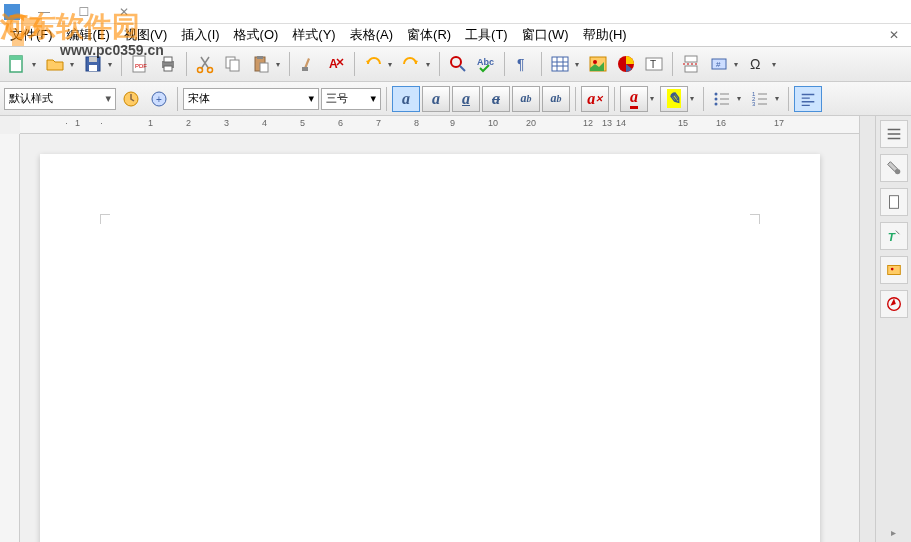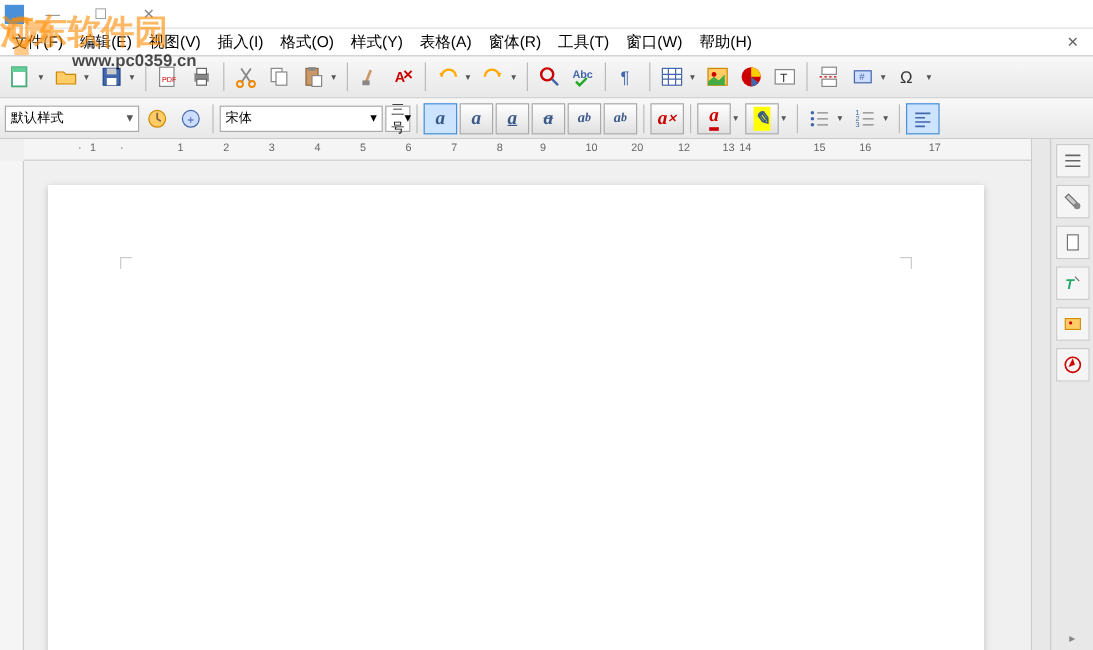--- a/index.html
+++ b/index.html
@@ -14,21 +14,21 @@
 .close-x { margin-left: auto; padding: 0 8px; color: #666; cursor: pointer; }
 .toolbar { height: 36px; background: linear-gradient(#f8f8f8,#e8e8e8); border-top: 1px solid #ccc; border-bottom: 1px solid #ccc; display: flex; align-items: center; padding: 0 4px; gap: 2px; }
 .tb-btn { width: 26px; height: 26px; display: flex; align-items: center; justify-content: center; border: 1px solid transparent; cursor: pointer; position: relative; }
 .tb-btn svg { width: 20px; height: 20px; }
 .tb-sep { width: 1px; height: 24px; background: #bbb; margin: 0 3px; }
 .tb-dd { width: 8px; font-size: 8px; color: #555; }
 .toolbar2 { height: 34px; background: linear-gradient(#f8f8f8,#e8e8e8); border-bottom: 1px solid #ccc; display: flex; align-items: center; padding: 0 4px; gap: 2px; }
 .style-combo { width: 112px; height: 22px; border: 1px solid #aaa; background: #fff; display: flex; align-items: center; padding: 0 4px; font-size: 11px; }
 .style-combo .dd { margin-left: auto; color: #555; }
 .font-combo { width: 136px; height: 22px; border: 1px solid #aaa; background: #fff; display: flex; align-items: center; padding: 0 4px; font-size: 11px; }
-.size-combo { width: 21px; height: 22px; border: 1px solid #aaa; background: #fff; display: flex; align-items: center; padding: 0 4px; font-size: 11px; }
+.size-combo { width: 60px; height: 22px; border: 1px solid #aaa; background: #fff; display: flex; align-items: center; padding: 0 4px; font-size: 11px; }
 .fmt-btn { width: 28px; height: 26px; border: 1px solid #aaa; background: linear-gradient(#fff,#e0e0e0); display: flex; align-items: center; justify-content: center; cursor: pointer; font-weight: bold; color: #3a5a8a; font-size: 16px; font-style: italic; font-family: Georgia, serif; }
 .fmt-btn.active { background: #cce4ff; border-color: #4a90d9; }
 .content-area { display: flex; height: calc(100% - 116px); }
 .main-edit { flex: 1; display: flex; flex-direction: column; background: #f0f0f0; position: relative; }
 .ruler-h { height: 18px; background: #f5f5f5; border-bottom: 1px solid #ccc; position: relative; font-size: 9px; color: #666; margin-left: 20px; }
 .ruler-tick { position: absolute; top: 2px; }
 .ruler-v { width: 20px; background: #f5f5f5; border-right: 1px solid #ccc; position: absolute; left: 0; top: 18px; bottom: 0; }
 .page-wrap { flex: 1; overflow: auto; padding: 20px 0 0 40px; position: relative; }
 .page { width: 780px; min-height: 420px; background: #fff; box-shadow: 0 2px 6px rgba(0,0,0,0.2); padding: 70px 70px; position: relative; }
 .page-corner { position: absolute; width: 10px; height: 10px; border: 1px solid #ccc; }
@@ -319,21 +319,21 @@
       <span class="ruler-tick" style="left:166px">2</span>
       <span class="ruler-tick" style="left:204px">3</span>
       <span class="ruler-tick" style="left:242px">4</span>
       <span class="ruler-tick" style="left:280px">5</span>
       <span class="ruler-tick" style="left:318px">6</span>
       <span class="ruler-tick" style="left:356px">7</span>
       <span class="ruler-tick" style="left:394px">8</span>
       <span class="ruler-tick" style="left:430px">9</span>
       <span class="ruler-tick" style="left:468px">10</span>
       <span class="ruler-tick" style="left:506px">20</span>
-      <span class="ruler-tick" style="left:545px">12</span>
+      <span class="ruler-tick" style="left:563px">12</span>
       <span class="ruler-tick" style="left:582px">13</span>
       <span class="ruler-tick" style="left:596px">14</span>
       <span class="ruler-tick" style="left:658px">15</span>
       <span class="ruler-tick" style="left:696px">16</span>
       <span class="ruler-tick" style="left:754px">17</span>
     </div>
     <div class="ruler-v"></div>
     <div class="page-wrap">
       <div class="page">
         <div class="page-corner tl"></div>

